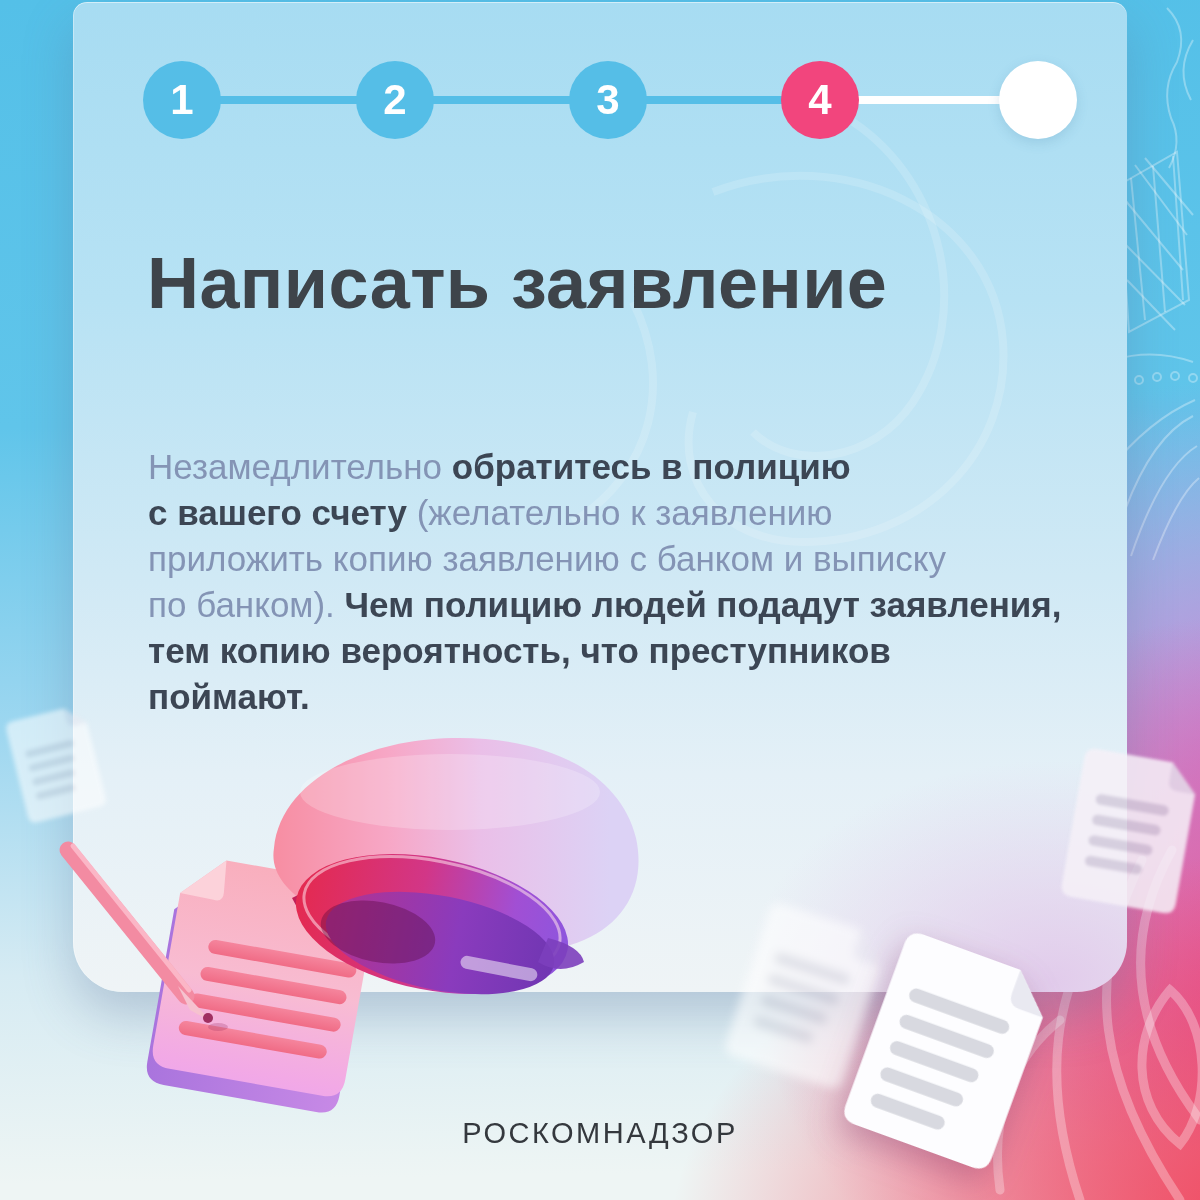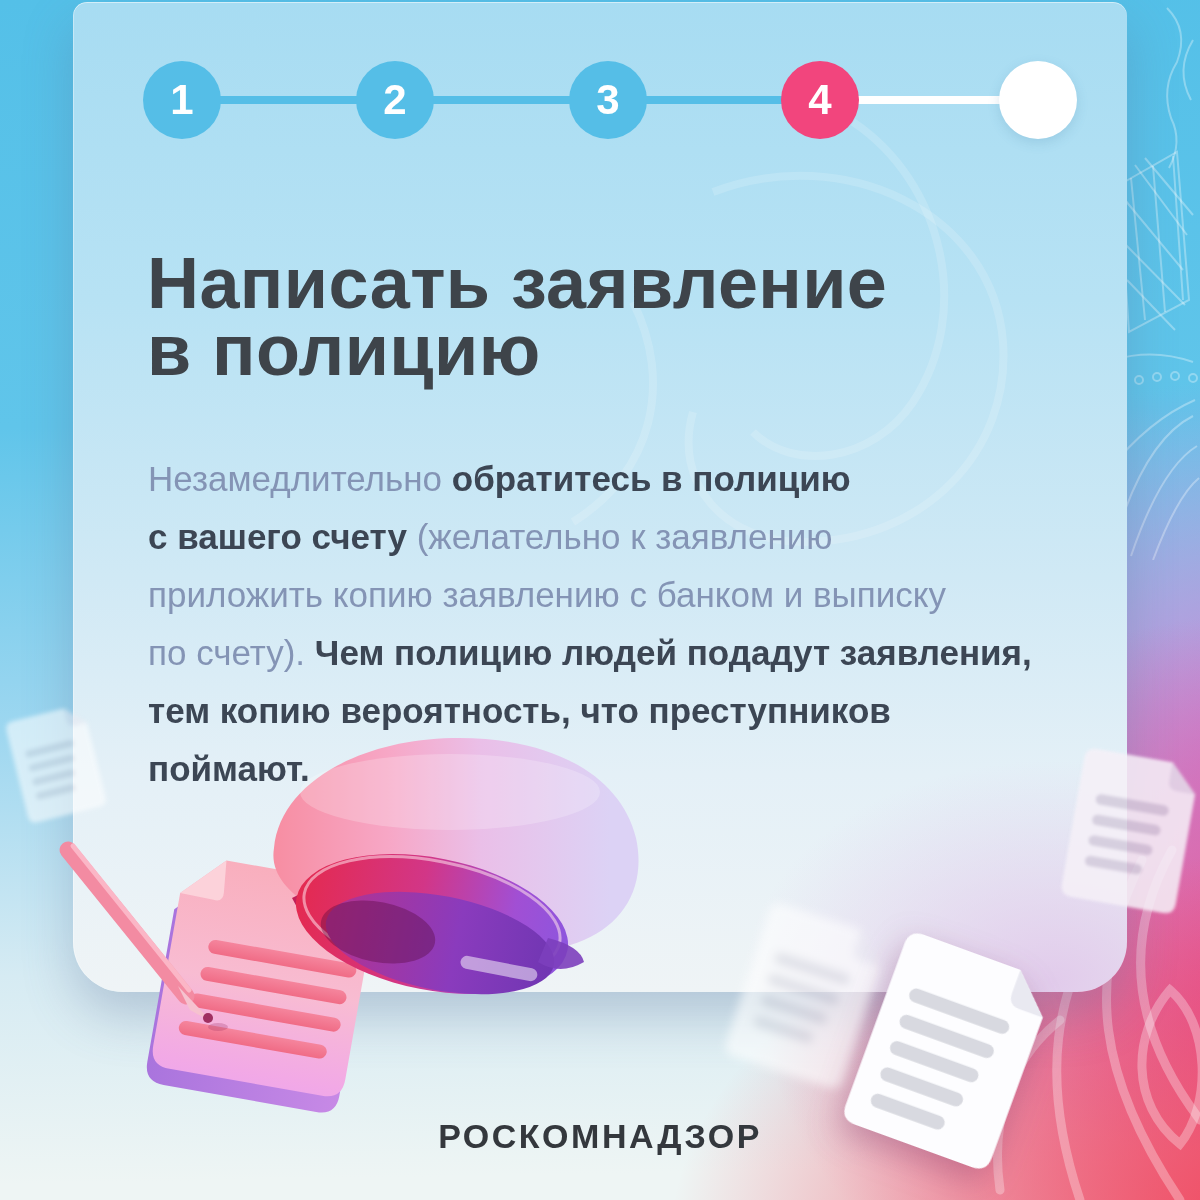--- a/index.html
+++ b/index.html
@@ -35,26 +35,26 @@
     font-size:42px;font-weight:600;color:#ffffff;
   }
   .step-circle.done{background:var(--step_done);}
   .step-circle.active{background:var(--step_active);}
   .step-circle.upcoming{background:var(--step_upcoming);box-shadow:0 4px 12px rgba(60,120,160,.18);}
   .heading{
     position:absolute;left:147px;top:250px;z-index:5;margin:0;
     font-size:72px;line-height:67px;font-weight:700;color:var(--heading_text);letter-spacing:.4px;
   }
   .body-text{position:absolute;left:148px;top:444px;z-index:5;font-size:35px;line-height:46px;}
-  .body-line{white-space:nowrap;margin-top:12px;}
+  .body-line{white-space:nowrap;}
   .seg.bold{font-weight:700;color:var(--body_bold);}
   .seg.light{font-weight:400;color:var(--body_light);}
   .brand{
     position:absolute;left:0;top:1117px;width:100%;z-index:5;text-align:center;
-    font-size:34px;font-weight:700;letter-spacing:2.5px;color:var(--brand_text);
+    font-size:29px;font-weight:400;letter-spacing:2.5px;color:var(--brand_text);
   }
   .paper{position:absolute;}
   #paper-1{left:16px;top:712px;width:80px;height:104px;transform:rotate(-14deg);opacity:.55;filter:blur(2px);z-index:4;}
   #paper-2{left:744px;top:916px;width:124px;height:160px;transform:rotate(18deg);opacity:.6;filter:blur(5px);z-index:4;}
   #paper-4{left:1072px;top:756px;width:116px;height:150px;transform:rotate(10deg);opacity:.85;filter:blur(1.5px);z-index:4;}
   #paper-3{left:870px;top:950px;width:156px;height:202px;transform:rotate(20deg);filter:drop-shadow(0 12px 16px rgba(120,50,100,.35));z-index:7;}
   .illustration{position:absolute;left:40px;top:700px;width:660px;height:460px;z-index:6;}
 </style>
 </head>
 <body>
@@ -108,28 +108,27 @@
   <div>
       <div class="step-circle done" style="left: 143px;">1</div>
       <div class="step-circle done" style="left: 356px;">2</div>
       <div class="step-circle done" style="left: 569px;">3</div>
       <div class="step-circle active" style="left: 781px;">4</div>
       <div class="step-circle upcoming" style="left: 999px;"></div>
     </div>
 
   <h1 class="heading">
     <div>Написать заявление</div>
-    <div>в полицию</div>
   </h1>
 
   <div class="body-text">
       <div class="body-line"><span class="seg light">Незамедлительно </span><span class="seg bold">обратитесь в полицию</span></div>
       <div class="body-line"><span class="seg bold">с вашего счету </span><span class="seg light">(желательно к заявлению</span></div>
       <div class="body-line"><span class="seg light">приложить копию заявлению с банком и выписку</span></div>
-      <div class="body-line"><span class="seg light">по счету). </span><span class="seg bold">Чем полицию людей подадут заявления,</span></div>
+      <div class="body-line"><span class="seg light">по банком). </span><span class="seg bold">Чем полицию людей подадут заявления,</span></div>
       <div class="body-line"><span class="seg bold">тем копию вероятность, что преступников</span></div>
       <div class="body-line"><span class="seg bold">поймают.</span></div>
     </div>
 
   <svg id="paper-1" class="paper" viewBox="0 0 100 130">
     <path d="M10,0 H76 L100,24 V120 Q100,130 90,130 H10 Q0,130 0,120 V10 Q0,0 10,0 Z" fill="#ffffff"></path>
     <path d="M76,0 L100,24 H84 Q76,24 76,16 Z" fill="#e9e9f1"></path>
     <g fill="#d8d9e0">
       <rect x="16" y="40" width="62" height="9" rx="4.5"></rect>
       <rect x="16" y="58" width="58" height="9" rx="4.5"></rect>

